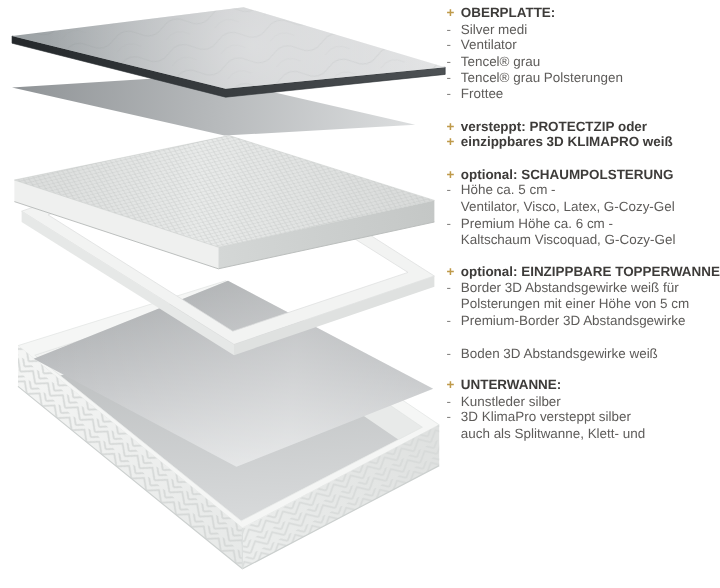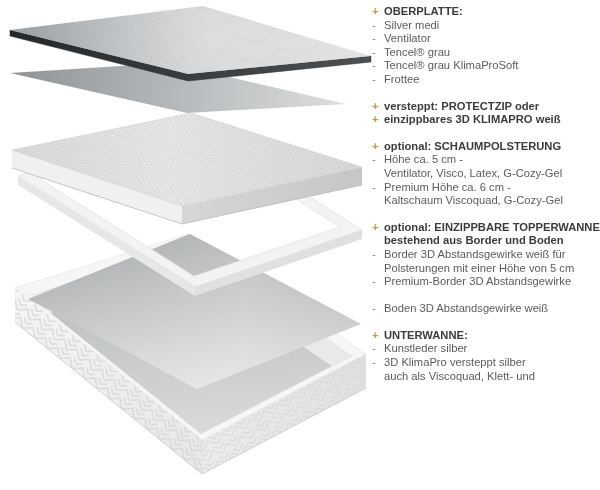--- a/index.html
+++ b/index.html
@@ -146,21 +146,21 @@
       <div class="row">
           <span class="m">-</span>
           <span class="t">Ventilator</span>
         </div>
       <div class="row">
           <span class="m">-</span>
           <span class="t">Tencel® grau</span>
         </div>
       <div class="row">
           <span class="m">-</span>
-          <span class="t">Tencel® grau KlimaProSoft</span>
+          <span class="t">Tencel® grau Polsterungen</span>
         </div>
       <div class="row">
           <span class="m">-</span>
           <span class="t">Frottee</span>
         </div>
     </div>
 
     <div class="section">
       <div class="row hd">
           <span class="m">+</span>
@@ -193,24 +193,20 @@
           <span class="m"></span>
           <span class="t">Kaltschaum Viscoquad, G-Cozy-Gel</span>
         </div>
     </div>
 
     <div class="section">
       <div class="row hd">
           <span class="m">+</span>
           <span class="t">optional: EINZIPPBARE TOPPERWANNE</span>
         </div>
-      <div class="row hd">
-          <span class="m"></span>
-          <span class="t">bestehend aus Border und Boden</span>
-        </div>
       <div class="row">
           <span class="m">-</span>
           <span class="t">Border 3D Abstandsgewirke weiß für</span>
         </div>
       <div class="row">
           <span class="m"></span>
           <span class="t">Polsterungen mit einer Höhe von 5 cm</span>
         </div>
       <div class="row">
           <span class="m">-</span>
@@ -230,18 +226,18 @@
       <div class="row">
           <span class="m">-</span>
           <span class="t">Kunstleder silber</span>
         </div>
       <div class="row">
           <span class="m">-</span>
           <span class="t">3D KlimaPro versteppt silber</span>
         </div>
       <div class="row">
           <span class="m"></span>
-          <span class="t">auch als Viscoquad, Klett- und</span>
+          <span class="t">auch als Splitwanne, Klett- und</span>
         </div>
     </div>
 
   </div>
 </div>
 
 </body></html>

